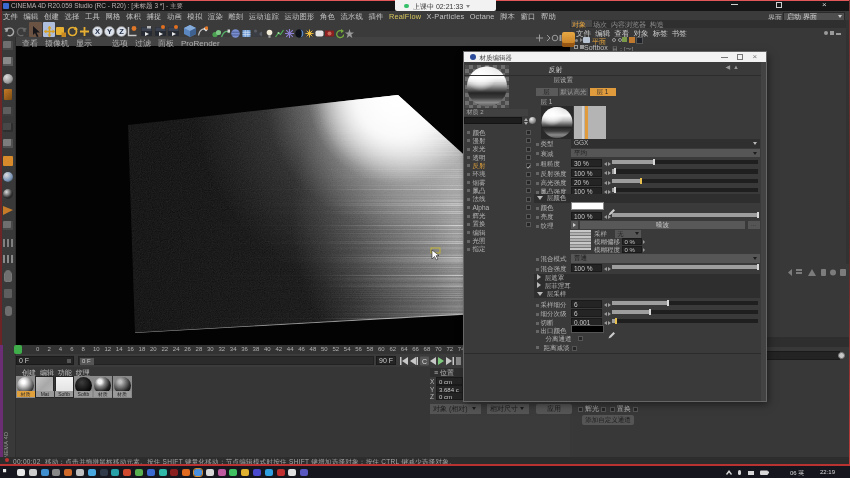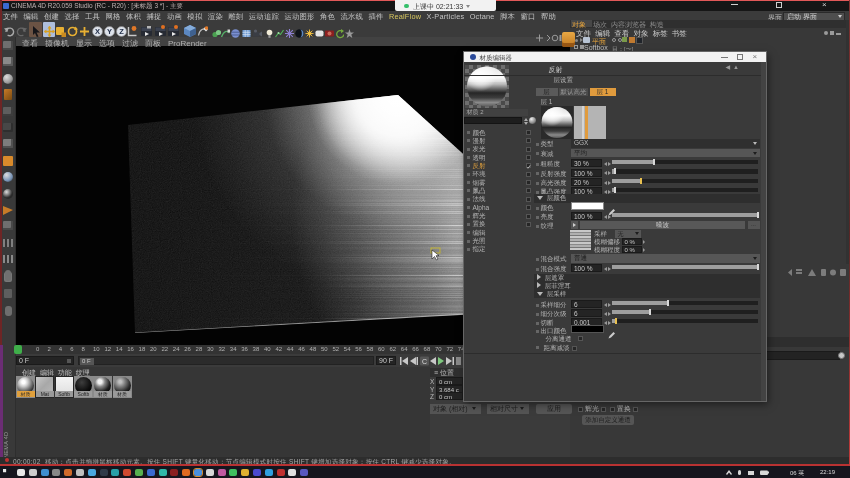--- a/index.html
+++ b/index.html
@@ -356,21 +356,21 @@
       </svg></div>
     <div style="position:absolute;left:334.5px;top:24.5px;width:9px;height:9px"><svg width="9" height="9.5">
         <path d="M7.5 2.5 a3.5 3.5 0 1 0 1.2 3" fill="none" stroke="#74a83c" stroke-width="1.3"></path>
         <polygon points="6,0 9,2 6,4.2" fill="#74a83c"></polygon>
       </svg></div>
     <div style="position:absolute;left:344.5px;top:24.5px;width:9px;height:9px"><svg width="9" height="9.5">
         <polygon points="4.5,0 5.6,3.4 9,3.4 6.3,5.5 7.3,9 4.5,6.9 1.7,9 2.7,5.5 0,3.4 3.4,3.4" fill="#9a9a9a"></polygon>
       </svg></div>
 
 <div class="ab" style="left:22px;top:37.5px;color:#b2b2b2;font-size:8px;white-space:nowrap">
-<span style="margin-right:7px">查看</span><span style="margin-right:7px">摄像机</span><span style="margin-right:7px">显示</span><span style="margin-right:7px">选项</span><span style="margin-right:7px">过滤</span><span style="margin-right:7px">面板</span><span>ProRender</span>
+<span style="margin-right:7px">查看</span><span style="margin-right:7px">摄像机</span><span style="margin-right:20px">显示</span><span style="margin-right:7px">选项</span><span style="margin-right:7px">过滤</span><span style="margin-right:7px">面板</span><span>ProRender</span>
 </div>
 <svg class="ab" style="left:536px;top:33.5px" width="26" height="8">
       <g fill="none" stroke="#9a9a9a" stroke-width="1">
 <path d="M3.5 0.5 V7.5 M0 4 H7"></path>
         <path d="M11 1 l3 3 l-3 3"></path>
         <circle cx="19" cy="4" r="2.8"></circle>
         <rect x="23.5" y="1" width="2" height="6" fill="#9a9a9a" stroke="none"></rect>
       </g>
     </svg>
 

